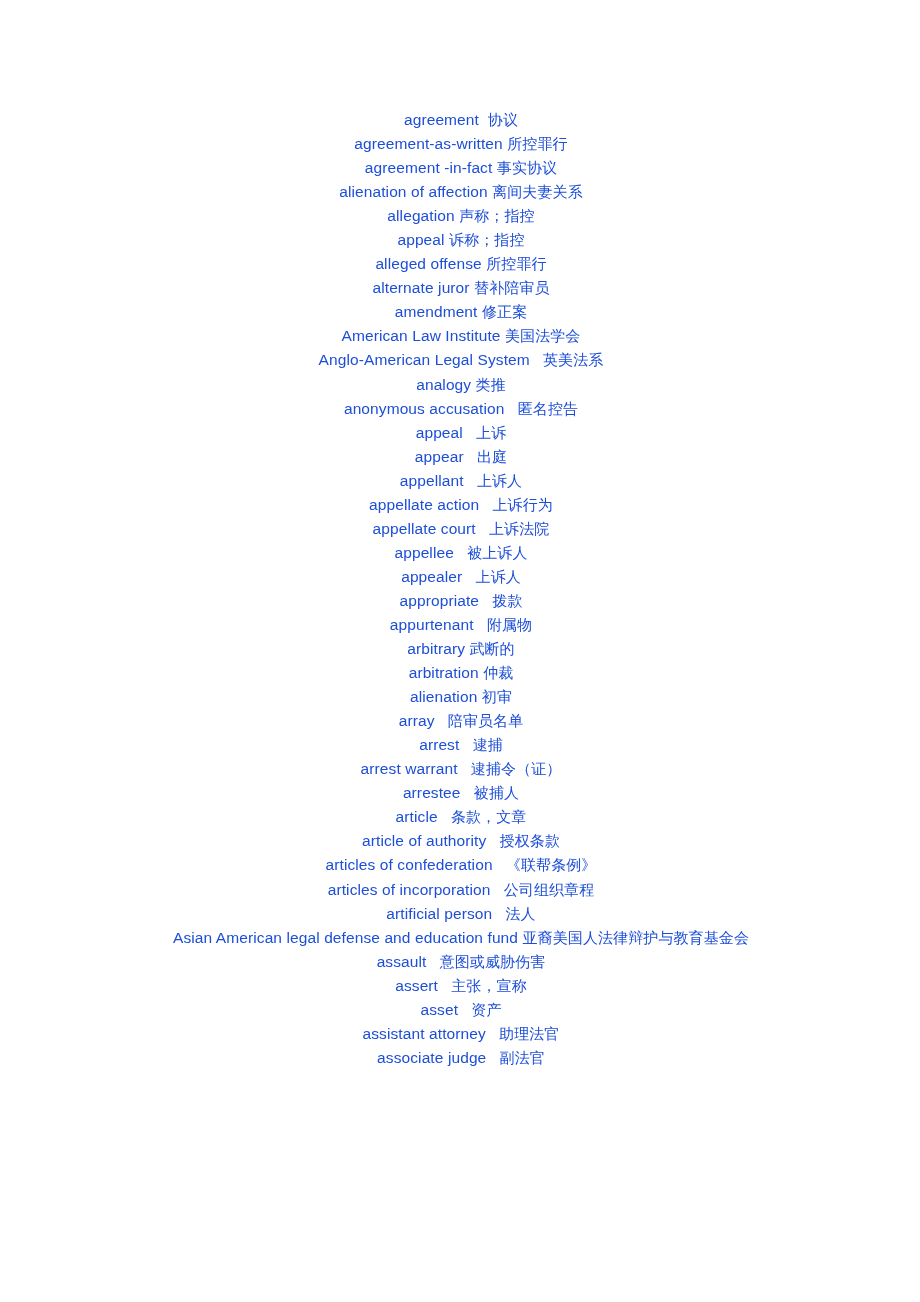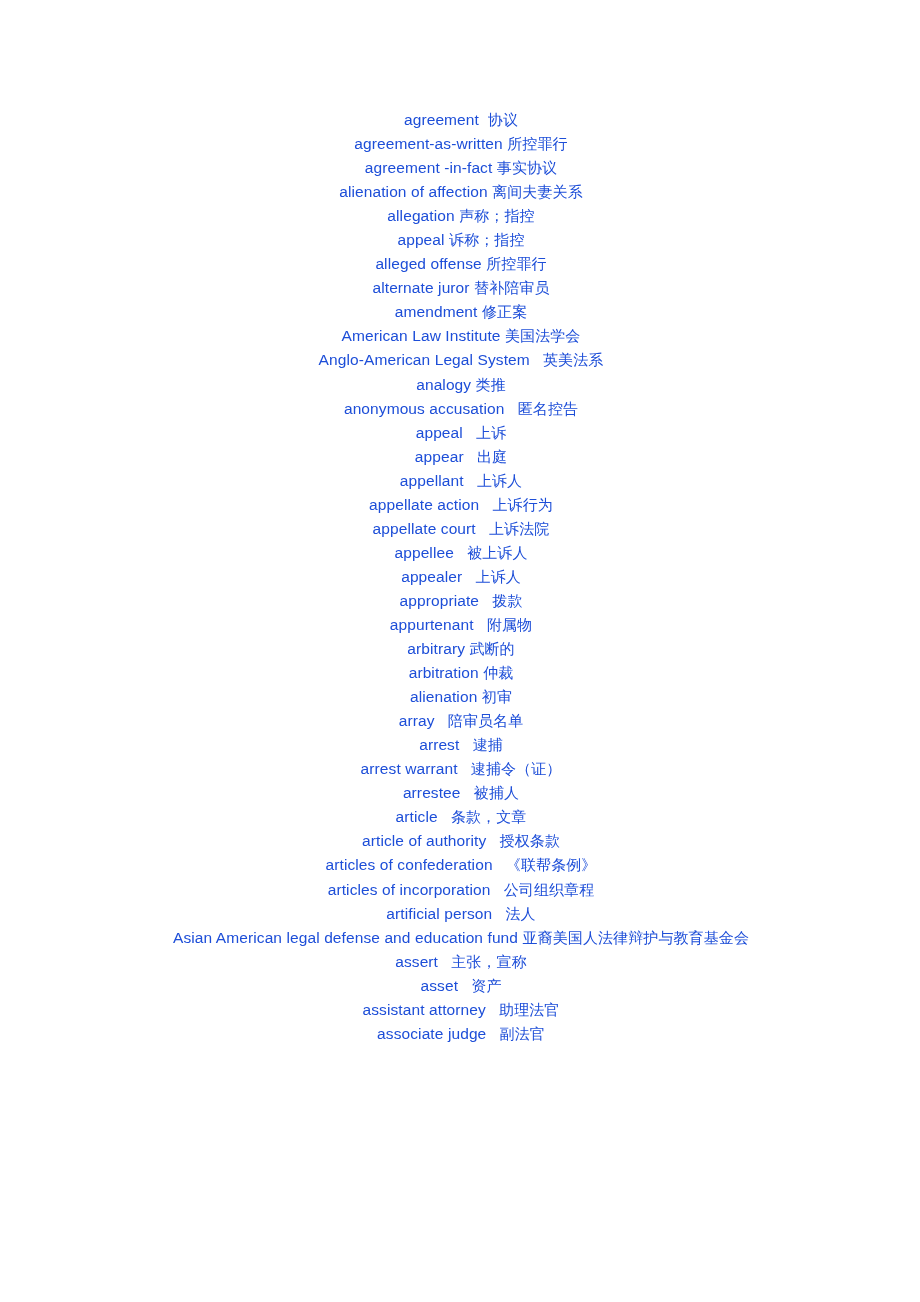--- a/index.html
+++ b/index.html
@@ -77,18 +77,19 @@
       <div class="entry"><span class="term">array</span><span class="gap">   </span><span class="gloss">陪审员名单</span></div>
       <div class="entry"><span class="term">arrest</span><span class="gap">   </span><span class="gloss">逮捕</span></div>
       <div class="entry"><span class="term">arrest warrant</span><span class="gap">   </span><span class="gloss">逮捕令（证）</span></div>
       <div class="entry"><span class="term">arrestee</span><span class="gap">   </span><span class="gloss">被捕人</span></div>
       <div class="entry"><span class="term">article</span><span class="gap">   </span><span class="gloss">条款，文章</span></div>
       <div class="entry"><span class="term">article of authority</span><span class="gap">   </span><span class="gloss">授权条款</span></div>
       <div class="entry"><span class="term">articles of confederation</span><span class="gap">   </span><span class="gloss">《联帮条例》</span></div>
       <div class="entry"><span class="term">articles of incorporation</span><span class="gap">   </span><span class="gloss">公司组织章程</span></div>
       <div class="entry"><span class="term">artificial person</span><span class="gap">   </span><span class="gloss">法人</span></div>
       <div class="entry"><span class="term">Asian American legal defense and education fund</span><span class="gap"> </span><span class="gloss">亚裔美国人法律辩护与教育基金会</span></div>
+      <div class="entry"><span class="term">assault</span><span class="gap">   </span><span class="gloss">意图或威胁伤害</span></div>
       <div class="entry"><span class="term">assert</span><span class="gap">   </span><span class="gloss">主张，宣称</span></div>
       <div class="entry"><span class="term">asset</span><span class="gap">   </span><span class="gloss">资产</span></div>
       <div class="entry"><span class="term">assistant attorney</span><span class="gap">   </span><span class="gloss">助理法官</span></div>
       <div class="entry"><span class="term">associate judge</span><span class="gap">   </span><span class="gloss">副法官</span></div>
     </div>
 </div>
 
 </body></html>

